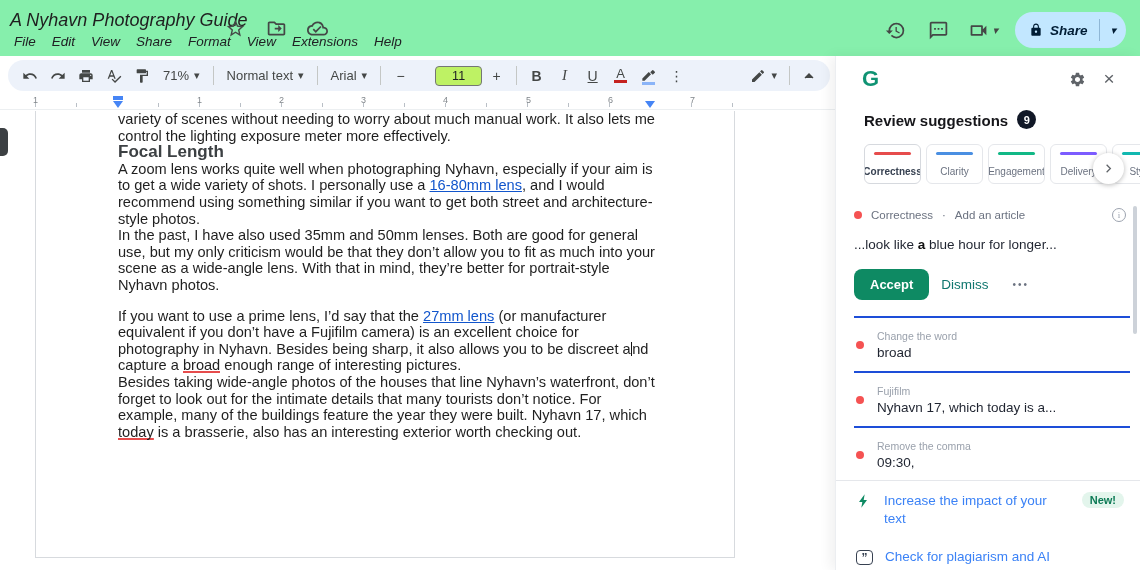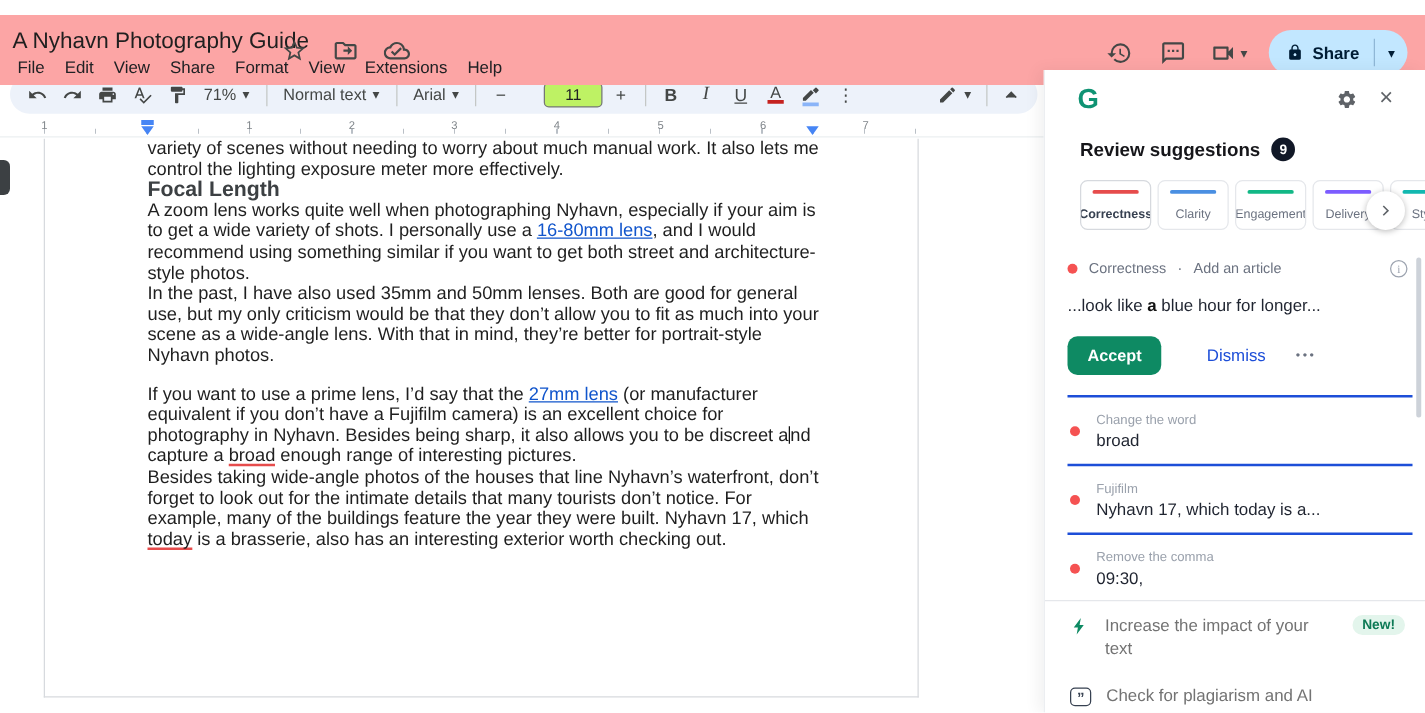--- a/index.html
+++ b/index.html
@@ -1,21 +1,21 @@
 <!DOCTYPE html>
 <html><head>
 <meta charset="utf-8">
 <style>
   * { box-sizing: border-box; margin: 0; padding: 0; }
   html,body { width:1140px; height:570px; overflow:hidden; background:#fff;
               font-family:"Liberation Sans", sans-serif; }
   .app { position:relative; width:1140px; height:570px; background:#fff; }
 
   
-  .header { position:absolute; left:0; top:12px; right:0; height:56px; background:#fca5a5; z-index:5; }
+  .header { position:absolute; left:0; top:0; right:0; height:56px; background:#86efac; z-index:5;font-style:italic; }
   .doc-title { position:absolute; left:10px; top:10px; font-size:18px; color:#1f1f1f; white-space:nowrap; }
   .title-icons { position:absolute; left:222px; top:15px; display:flex; gap:15px; align-items:center; color:#444746; }
   .title-icons svg { width:17px; height:17px; fill:#444746; }
   .menubar { position:absolute; left:6px; top:32px; display:flex; font-size:13.5px; color:#202124; }
   .menubar .menu-item { padding:2px 8px; border-radius:4px; cursor:default; }
   .header-right { position:absolute; top:12px; right:14px; display:flex; align-items:center; gap:17px; }
   .hbtn { width:26px; height:26px; display:flex; align-items:center; justify-content:center; }
   .hbtn svg { width:21px; height:21px; fill:#444746; }
   .meet { display:flex; align-items:center; gap:3px; color:#444746; }
   .caret-glyph { font-size:11px; color:#444746; }
@@ -100,30 +100,30 @@
   .gcat { display:flex; align-items:center; gap:9px; font-size:11.5px; color:#6b7280; }
   .reddot { width:8px; height:8px; border-radius:50%; background:#f55252; flex:none; }
   .ginfo { margin-left:auto; width:14px; height:14px; border:1.3px solid #9ca3af; border-radius:50%;
            color:#9ca3af; font-size:9px; display:flex; align-items:center; justify-content:center;
            font-family:"Liberation Serif", serif; }
   .gexcerpt { margin-top:15px; font-size:13.5px; color:#1f2430; }
   .gexcerpt b { font-weight:700; color:#111; }
   .gbtns { margin-top:17px; display:flex; align-items:center; }
   .accept-btn { background:#0e8a63; color:#fff; font-size:13px; font-weight:600; border:none;
                 border-radius:8px; padding:8px 16px; }
-  .dismiss-btn { margin-left:36px; font-size:13.5px; color:#1d4ed8; }
+  .dismiss-btn { margin-left:12px; font-size:13.5px; color:#0f766e; }
   .more-dots { margin-left:24px; font-size:10px; letter-spacing:2px; color:#6b7280; }
   .glist { position:absolute; top:260px; left:18px; right:10px; }
   .grow { display:flex; align-items:center; gap:13px; height:55px; border-top:2px solid #1d4ed8; padding-left:2px; }
   .grow .col { display:flex; flex-direction:column; gap:3px; }
   .grow .lbl { font-size:10.5px; color:#9aa1ac; }
   .grow .val { font-size:13.5px; color:#1f2430; }
   .gfoot { position:absolute; left:0; right:0; top:424px; border-top:1px solid #e5e7eb; background:#fff; }
   .gfoot-row { display:flex; align-items:flex-start; gap:12px; padding:11px 16px 9px 20px; }
-  .gfoot-row .txt { font-size:13.5px; color:#737373; line-height:18px; max-width:168px; }
+  .gfoot-row .txt { font-size:13.5px; color:#3b82f6; line-height:18px; max-width:168px; }
   .gfoot-row svg { width:16px; height:16px; flex:none; margin-top:1px; }
   .new-badge { margin-left:auto; background:#e3f5ec; color:#0c7a55; font-size:11px; font-weight:600;
                padding:2px 8px; border-radius:10px; flex:none; }
   .quote-box { width:17px; height:15px; border:1.6px solid #374151; border-radius:4px; color:#374151;
                font-weight:700; font-size:12px; line-height:15px; text-align:center; flex:none; margin-top:2px; }
   .gscroll { position:absolute; right:3px; top:150px; width:4px; height:128px; background:#cdd2d9; border-radius:2px; }
 </style>
 </head>
 <body>
 

